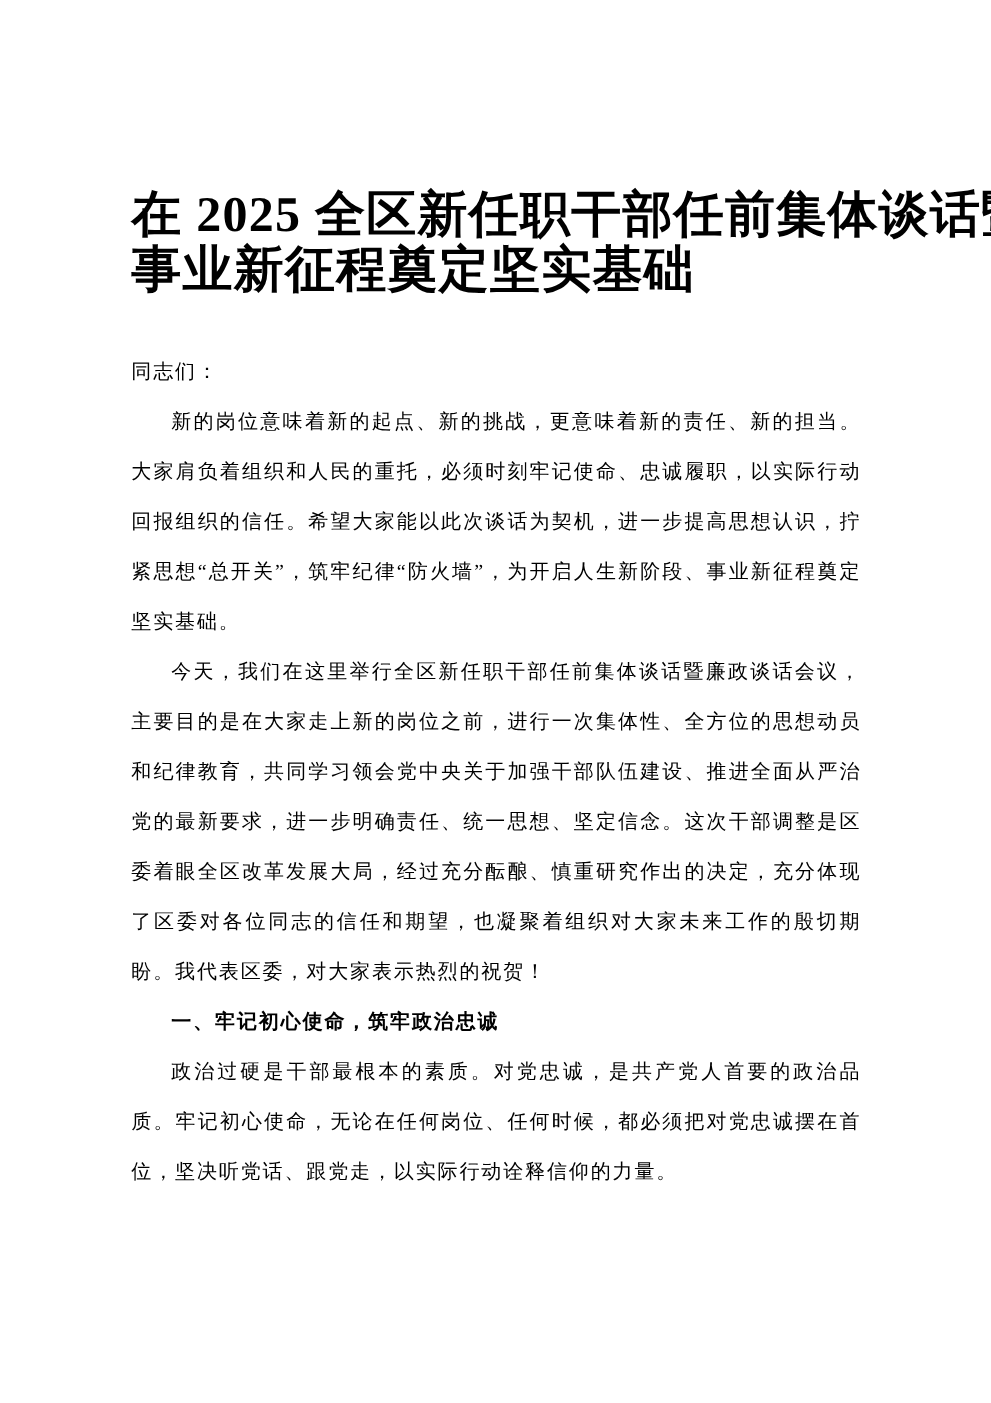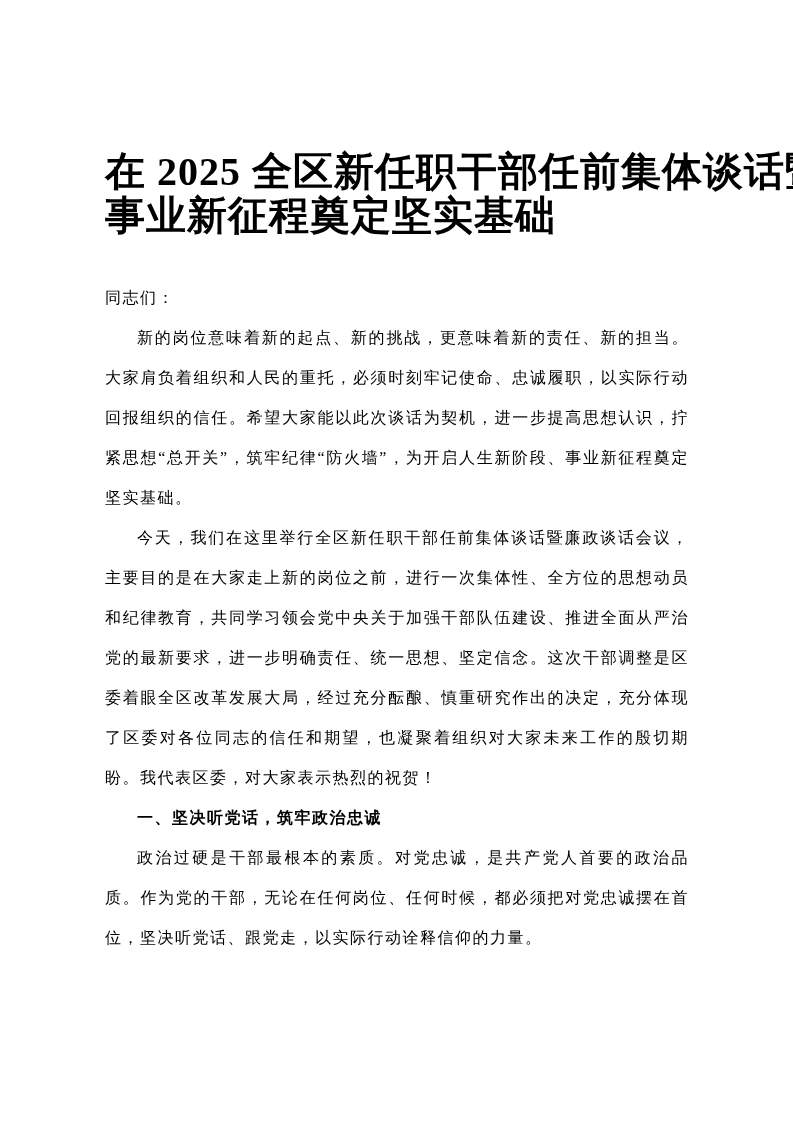--- a/index.html
+++ b/index.html
@@ -61,18 +61,18 @@
     <span class="title-line">事业新征程奠定坚实基础</span>
   </h1>
 
   <div class="body-text">
     <p class="para salutation">同志们：</p>
 
     <p class="para">新的岗位意味着新的起点、新的挑战，更意味着新的责任、新的担当。大家肩负着组织和人民的重托，必须时刻牢记使命、忠诚履职，以实际行动回报组织的信任。希望大家能以此次谈话为契机，进一步提高思想认识，拧紧思想“总开关”，筑牢纪律“防火墙”，为开启人生新阶段、事业新征程奠定坚实基础。</p>
 
     <p class="para">今天，我们在这里举行全区新任职干部任前集体谈话暨廉政谈话会议，主要目的是在大家走上新的岗位之前，进行一次集体性、全方位的思想动员和纪律教育，共同学习领会党中央关于加强干部队伍建设、推进全面从严治党的最新要求，进一步明确责任、统一思想、坚定信念。这次干部调整是区委着眼全区改革发展大局，经过充分酝酿、慎重研究作出的决定，充分体现了区委对各位同志的信任和期望，也凝聚着组织对大家未来工作的殷切期盼。我代表区委，对大家表示热烈的祝贺！</p>
 
-    <p class="para heading">一、坚决听党话，筑牢政治忠诚</p>
+    <p class="para heading">一、牢记初心使命，筑牢政治忠诚</p>
 
-    <p class="para">政治过硬是干部最根本的素质。对党忠诚，是共产党人首要的政治品质。作为党的干部，无论在任何岗位、任何时候，都必须把对党忠诚摆在首位，坚决听党话、跟党走，以实际行动诠释信仰的力量。</p>
+    <p class="para">政治过硬是干部最根本的素质。对党忠诚，是共产党人首要的政治品质。牢记初心使命，无论在任何岗位、任何时候，都必须把对党忠诚摆在首位，坚决听党话、跟党走，以实际行动诠释信仰的力量。</p>
   </div>
 
 </div>
 
 </body></html>

